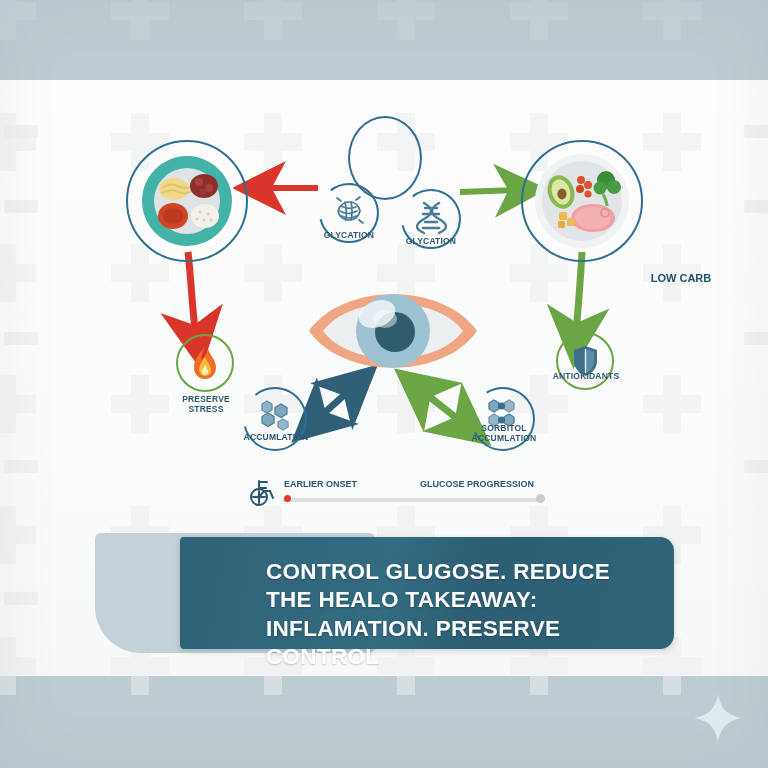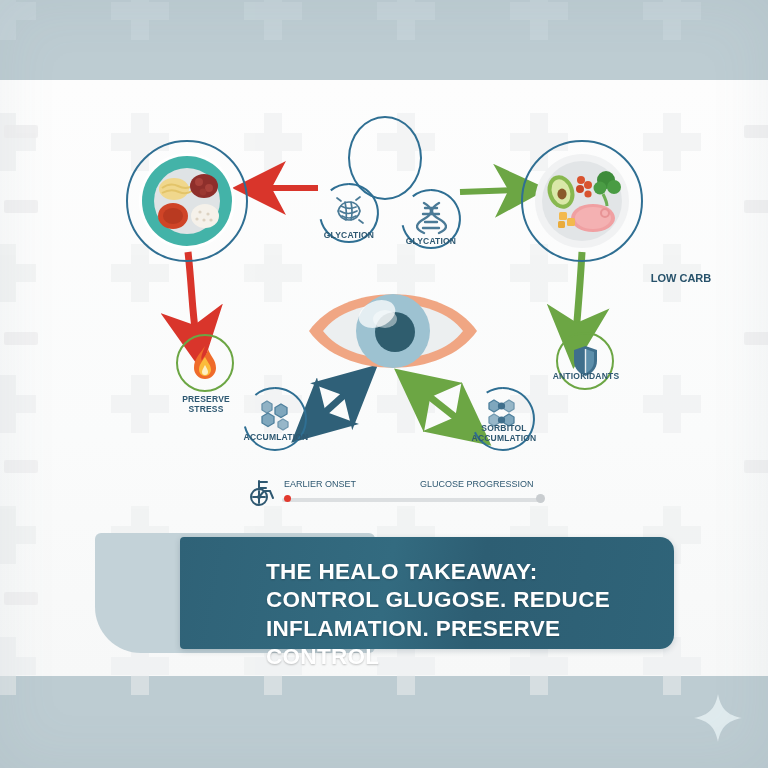--- a/index.html
+++ b/index.html
@@ -50,21 +50,21 @@
 
   
   .arrows{position:absolute;inset:0;z-index:7;}
 
   
   .slider{position:absolute;z-index:9;}
   .track{position:absolute;height:4px;border-radius:2px;background:#dcdfe1;}
   .knob{position:absolute;border-radius:50%;}
   .knob.red{background:#e2392e;width:7px;height:7px;}
   .knob.gray{background:#c9cdd0;width:9px;height:9px;}
-  .sliderlabel{position:absolute;font-weight:normal;color:#2e5871;white-space:nowrap;}
+  .sliderlabel{position:absolute;font-weight:bold;color:#2e5871;white-space:nowrap;}
 
   
   .banner-back{position:absolute;z-index:9;background:#c3d2d8;border-radius:6px 6px 6px 46px;}
   .banner{position:absolute;z-index:10;background:linear-gradient(100deg,#2f6277 0%,#336b80 42%,#2d5e73 60%,#2f6479 100%);
           border-radius:4px 14px 14px 4px;box-shadow:0 2px 6px rgba(20,50,65,.18);}
   .banner-txt{position:absolute;z-index:11;color:#ffffff;font-weight:bold;
               line-height:1.26;letter-spacing:.3px;text-shadow:0 1px 2px rgba(0,0,0,.22);}
 
   
   .vig{position:absolute;inset:0;z-index:30;pointer-events:none;
@@ -460,19 +460,19 @@
     <div class="track" style="left:34px;top:24px;width:262px;"></div>
     <div class="knob red" style="left:36px;top:21px;"></div>
     <div class="knob gray" style="left:288px;top:20px;"></div>
     <div class="sliderlabel" style="left:36px;top:5px;font-size:9px;">EARLIER ONSET</div>
     <div class="sliderlabel" style="left:172px;top:5px;font-size:9px;">GLUCOSE PROGRESSION</div>
   </div>
 
   <div class="banner-back" style="left:95px;top:533px;width:280px;height:120px;"></div>
   <div class="banner" style="left:180px;top:537px;width:494px;height:112px;"></div>
   <div class="banner-txt" style="left:266px;top:558px;width:400px;font-size:22.5px;">
+    <div>CONTROL GLUGOSE. REDUCE</div>
     <div>THE HEALO TAKEAWAY:</div>
-    <div>CONTROL GLUGOSE. REDUCE</div>
     <div>INFLAMATION. PRESERVE CONTROL</div>
   </div>
 
   <div class="vig"></div>
 </div>
 
 </body></html>

